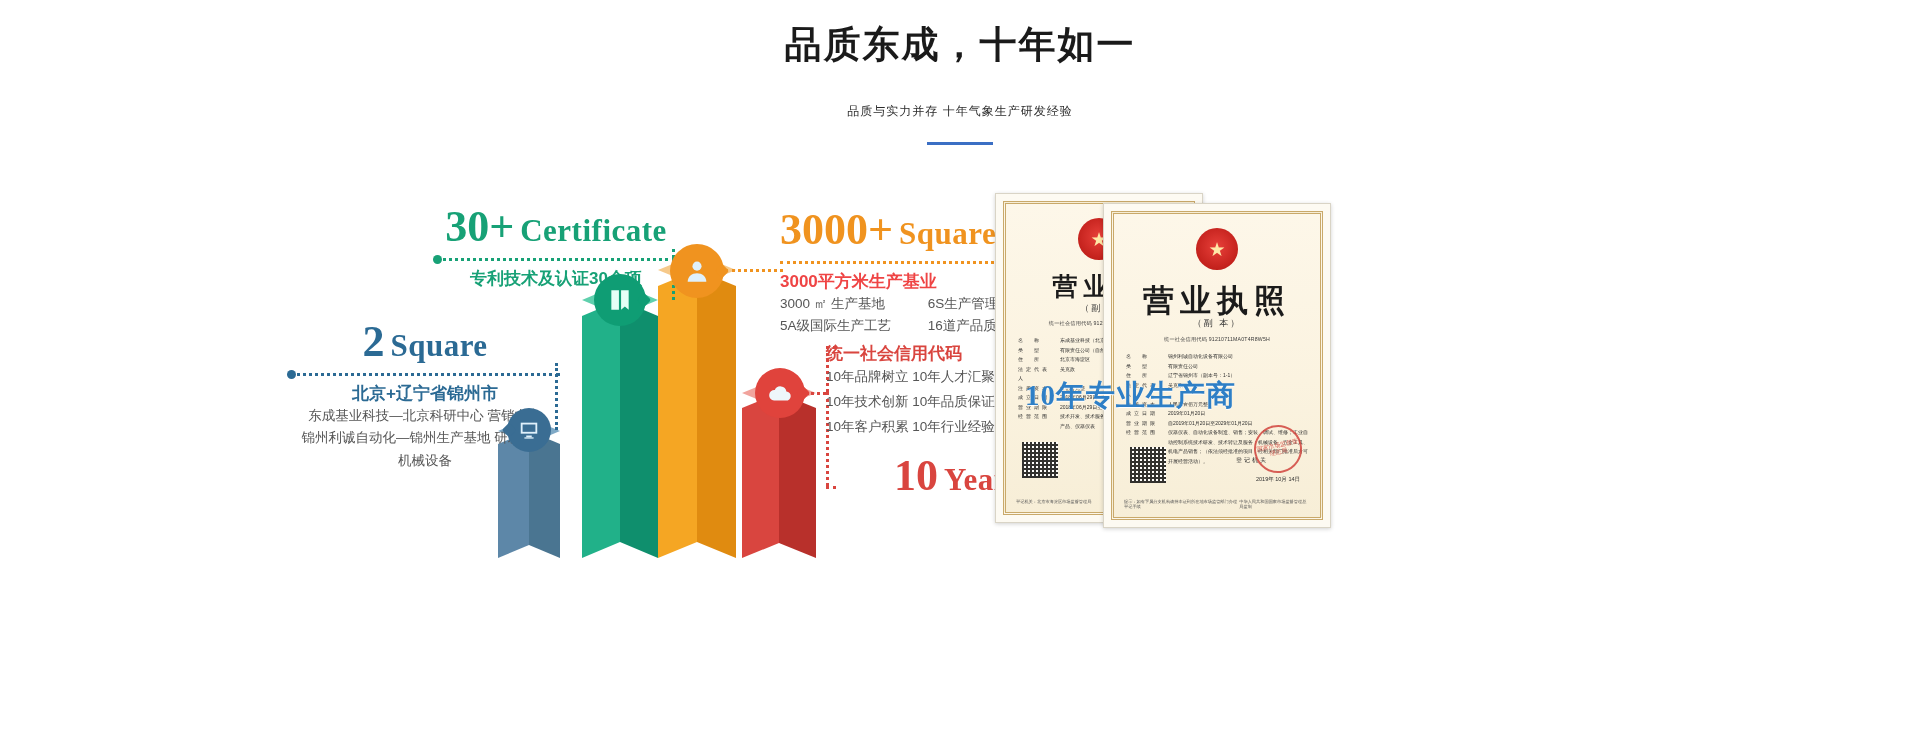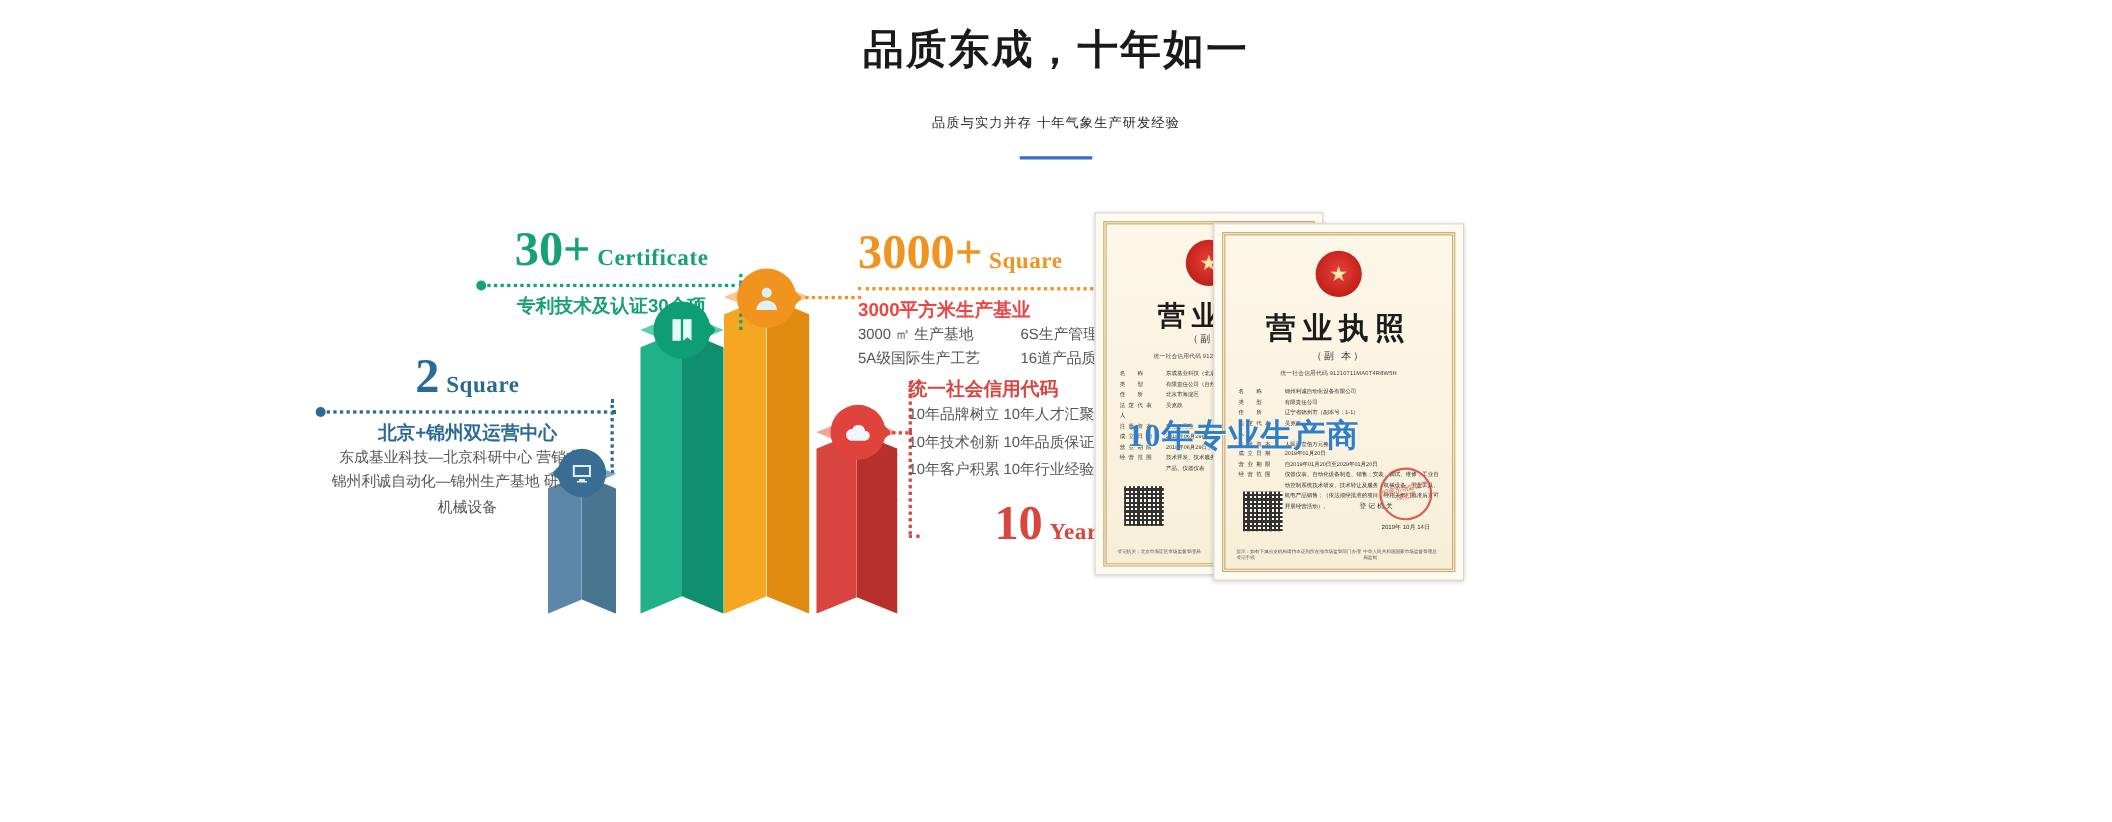--- a/index.html
+++ b/index.html
@@ -92,21 +92,21 @@
   #b2 svg{ width:26px; height:26px; }
   #b3{ left:670px; top:94px; width:54px; height:54px; background:#f0931f; }
   #b3 svg{ width:26px; height:26px; }
   #b4{ left:755px; top:218px; width:50px; height:50px; background:#e0433c; }
   #b4 svg{ width:26px; height:26px; }
 
   
   .block{ position:absolute; }
   .big{ font-family:"Liberation Serif","DejaVu Serif",serif; line-height:1; white-space:nowrap; }
   .big .num{ font-size:44px; font-weight:bold; }
-  .big .word{ font-size:21px; font-weight:bold; letter-spacing:.5px; margin-left:6px; }
+  .big .word{ font-size:31px; font-weight:bold; letter-spacing:.5px; margin-left:6px; }
   .dotline{
     height:0; border-top:3px dotted currentColor; margin:9px 0 6px 0;
     position:relative;
   }
   .dotline::before{
     content:""; position:absolute; left:-3px; top:-6px; width:9px; height:9px;
     border-radius:50%; background:currentColor;
   }
   .dotline.rev::before{ left:auto; right:-3px; }
   .lead{ font-size:17px; font-weight:bold; white-space:nowrap; }
@@ -159,21 +159,21 @@
     background:radial-gradient(circle at 50% 45%,#e8403a 0%,#c3211c 70%,#9c1511 100%);
     display:flex; align-items:center; justify-content:center;
     color:#ffe9a8; font-size:19px; line-height:1;
   }
   .cert-title{
     position:absolute; left:0; right:0; top:66px; text-align:center;
     font-family:"Liberation Serif","DejaVu Serif",serif;
     font-weight:bold; color:#1b1b1b; letter-spacing:6px;
   }
   #cert-back .cert-title{ font-size:25px; }
-  #cert-front .cert-title{ font-size:27px; }
+  #cert-front .cert-title{ font-size:31px; }
   .cert-sub{
     position:absolute; left:0; right:0; text-align:center;
     font-size:9px; color:#333; letter-spacing:2px;
   }
   #cert-back .cert-sub{ top:98px; }
   #cert-front .cert-sub{ top:103px; }
   .cert-code{
     position:absolute; left:0; right:0; text-align:center;
     font-size:5.2px; color:#3a3a3a; letter-spacing:.2px;
   }
@@ -299,21 +299,21 @@
       <div class="h" style="left:20px; top:0; width:10px;"></div>
       <div class="v" style="left:20px; top:46px; height:94px;"></div>
       <div class="h" style="left:20px; top:140px; width:10px;"></div>
     </div>
 
     <div class="block" id="blk1">
       <div class="big">
         <span class="num">2</span><span class="word">Square</span>
       </div>
       <div class="dotline"></div>
-      <div class="lead">北京+锦州双运营中心</div>
+      <div class="lead">北京+辽宁省锦州市</div>
       <div class="sub">东成基业科技—北京科研中心  营销中心</div>
       <div class="sub">锦州利诚自动化—锦州生产基地  研发中心</div>
       <div class="sub">机械设备</div>
     </div>
 
     <div class="block" id="blk2">
       <div class="big">
         <span class="num">30+</span><span class="word">Certificate</span>
       </div>
       <div class="dotline"></div>

